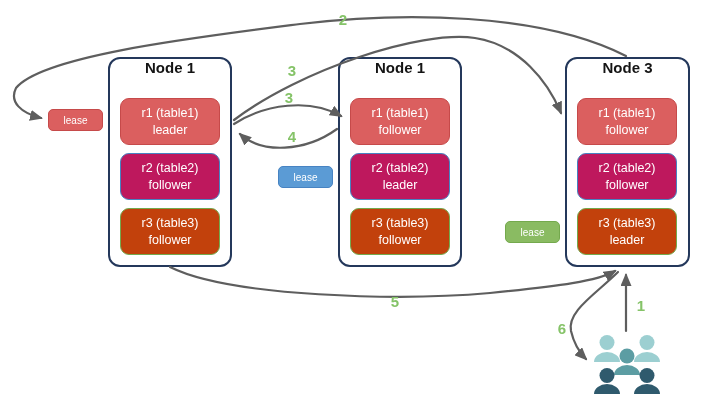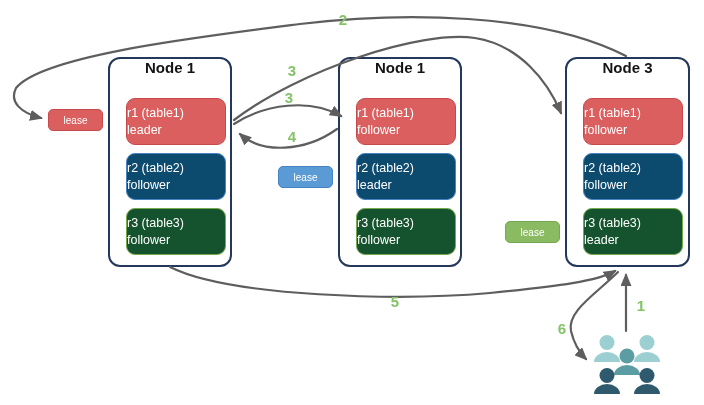--- a/index.html
+++ b/index.html
@@ -12,28 +12,28 @@
   .arrows path.flow { fill:none; stroke:#5e5e5e; stroke-width:2.2; stroke-linecap:round; }
   
   .node {
     position:absolute; top:57px; width:124px; height:210px; box-sizing:border-box;
     background:#ffffff; border:2px solid #24385b; border-radius:12px; z-index:2;
   }
   .node-title {
     text-align:center; font-weight:bold; font-size:15px; color:#141414; 
   }
   .replica {
-    position:absolute; left:16px; width:100px; height:47px; box-sizing:border-box;
+    position:absolute; left:10px; width:100px; height:47px; box-sizing:border-box;
     border-radius:9px; border:1.5px solid transparent;
-    color:#ffffff; font-size:12.5px; line-height:1.3; 
+    color:#ffffff; font-size:12.5px; line-height:1.3; text-align:center;
     display:flex; flex-direction:column; justify-content:center;
   }
   .replica.red   { background:#db5f5f; border-color:#c64a4a; }
-  .replica.blue  { background:#0c4a6e; border-color:#4783c2; }
-  .replica.green { background:#14532d; border-color:#74a94d; }
+  .replica.blue  { background:#be185d; border-color:#4783c2; }
+  .replica.green { background:#c2410c; border-color:#74a94d; }
   .r1 { top:39px; } .r2 { top:94px; } .r3 { top:149px; }
   
   .lease {
     position:absolute; width:55px; height:22px; box-sizing:border-box;
     border-radius:5px; border:1.5px solid transparent;
     color:#ffffff; font-size:10px;
     display:flex; align-items:center; justify-content:center; z-index:3;
   }
   .lease.red   { background:#db5f5f; border-color:#c64a4a; left:48px;  top:109px; }
   .lease.blue  { background:#5b9bd5; border-color:#4783c2; left:278px; top:166px; }

